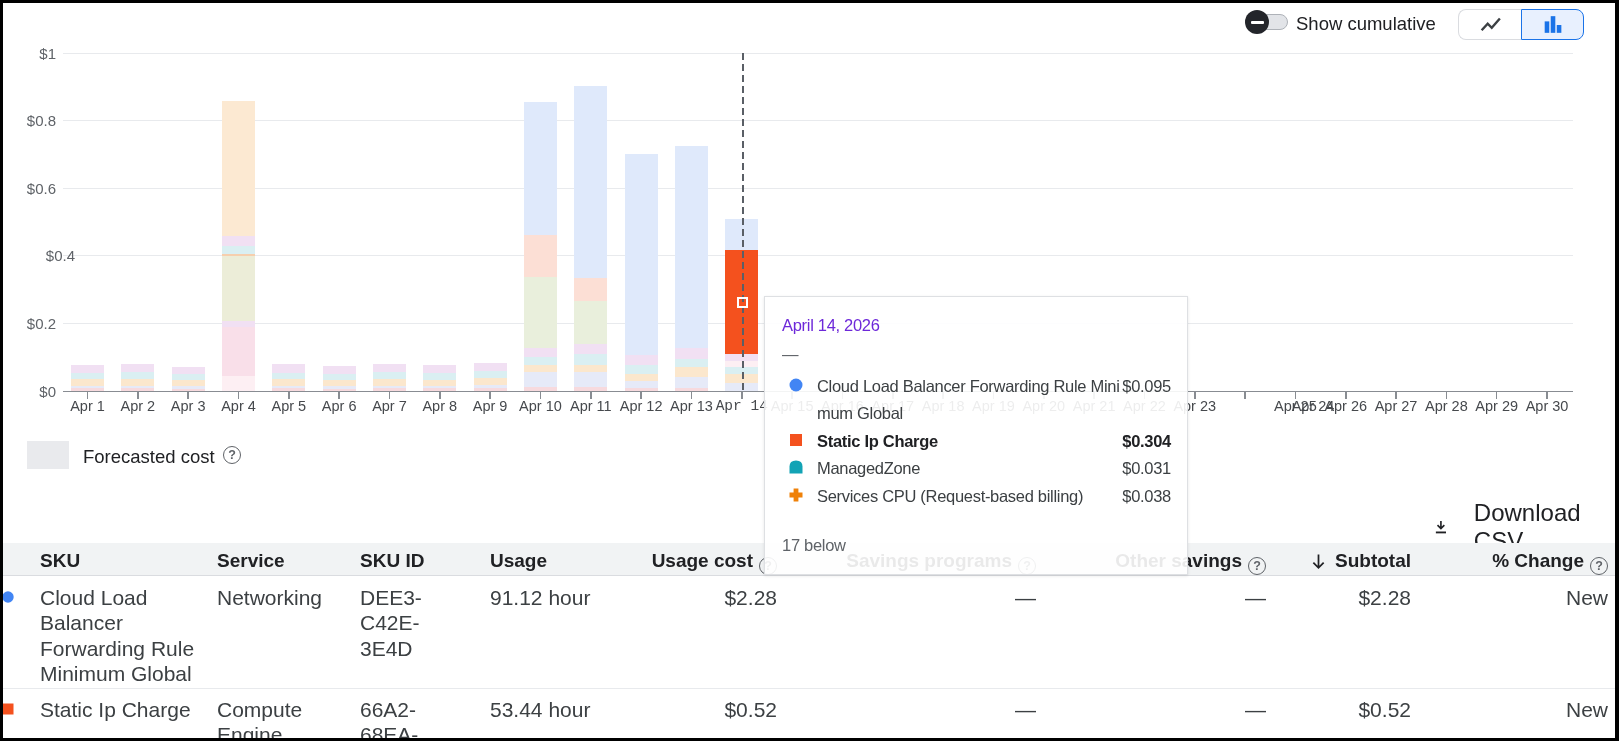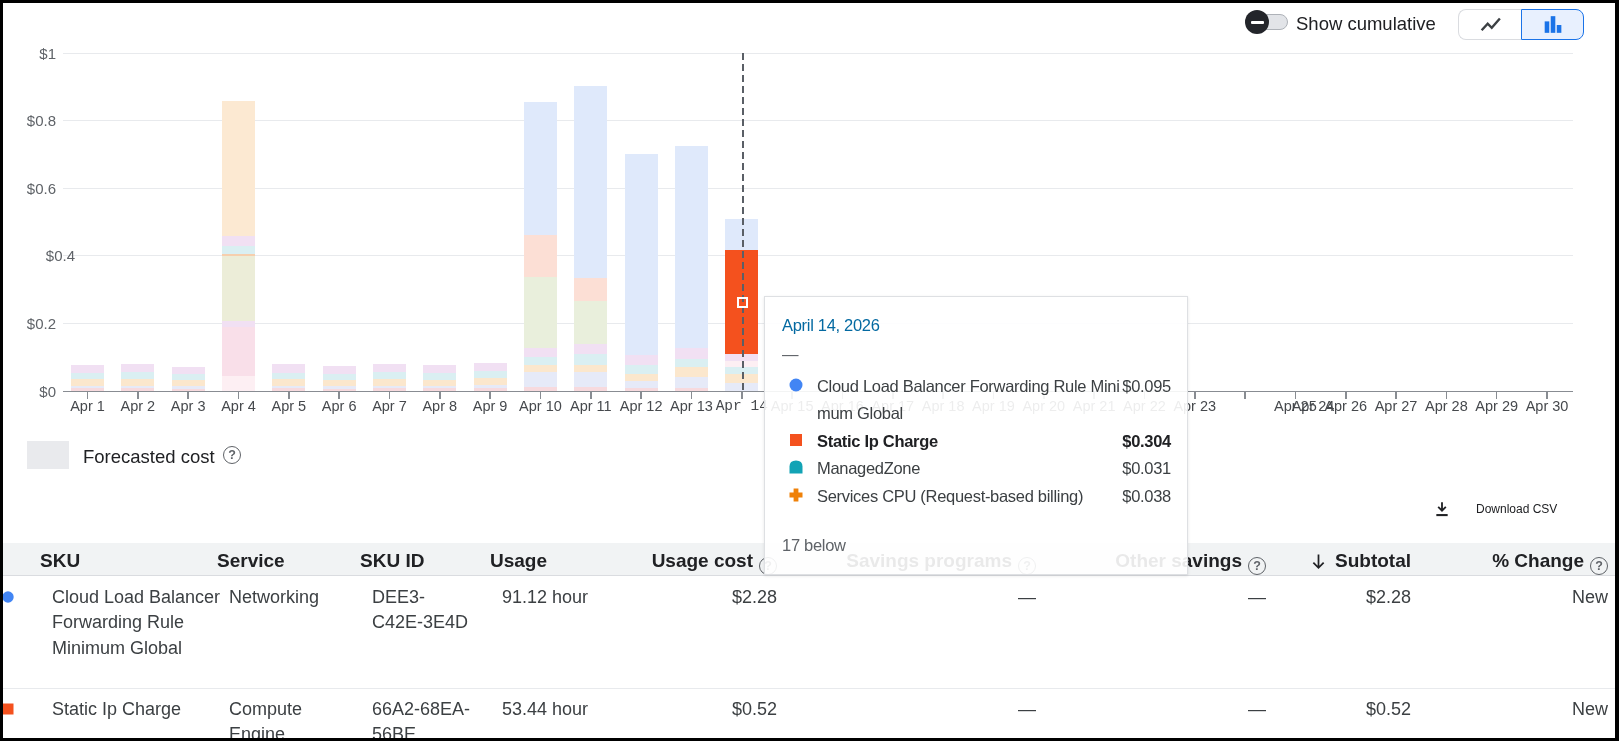--- a/index.html
+++ b/index.html
@@ -32,45 +32,45 @@
     background:repeating-linear-gradient(180deg,#5a5f66 0 7px,transparent 7px 11px);}
   #hover-marker{position:absolute;left:736.5px;top:296.5px;width:11px;height:11px;border:2px solid #fff;box-sizing:border-box;z-index:7;}
 
   
   .legend-swatch{position:absolute;left:27px;top:441px;width:42px;height:28px;background:#e9eaed;}
   .legend-label{position:absolute;left:83px;top:445.5px;font-size:18.5px;color:#202124;}
   .qicon{display:inline-flex;align-items:center;justify-content:center;width:18px;height:18px;border:1.6px solid #5f6368;border-radius:50%;box-sizing:border-box;color:#5f6368;font-size:12.5px;font-weight:bold;}
   #legend-q{position:absolute;left:223px;top:446px;}
 
   
-  .download{position:absolute;left:1432px;top:499px;display:flex;align-items:center;gap:24px;color:#202124;font-size:12px;cursor:pointer;}
+  .download{position:absolute;left:1432px;top:499px;display:flex;align-items:center;gap:24px;color:#202124;font-size:24px;cursor:pointer;}
 
   
   .thead{position:absolute;left:0;top:543px;width:1619px;height:32px;background:#f1f3f4;border-bottom:1px solid #dadce0;z-index:2;}
   .th{position:absolute;top:6.5px;font-size:19px;font-weight:bold;color:#202124;white-space:nowrap;}
   .th .qicon,.td .qicon{vertical-align:-3px;margin-left:6px;}
   .trow{position:absolute;left:0;width:1619px;box-sizing:border-box;border-bottom:1px solid #e8eaed;z-index:1;}
-  .td{position:absolute;font-size:18px;color:#3c4043;line-height:25.4px;margin-left:12px;}
+  .td{position:absolute;font-size:21px;color:#3c4043;line-height:25.4px;}
   .td.num{text-align:right;white-space:nowrap;}
   .row-marker{position:absolute;left:2px;}
 
   .col-sku{left:40px;width:172px;}
   .col-service{left:217px;width:118px;}
   .col-skuid{left:360px;width:102px;}
   .col-usage{left:490px;width:140px;}
   .r-usagecost{right:842px;}
   .r-savings{right:583px;}
   .r-other{right:353px;}
   .r-subtotal{right:208px;}
   .r-change{right:11px;}
 
   
   .tooltip{position:absolute;left:764px;top:296px;width:424px;height:279px;box-sizing:border-box;
     background:rgba(255,255,255,0.9);border:1px solid #dee0e3;box-shadow:0 1px 3px rgba(0,0,0,0.10);z-index:10;}
-  .tt-date{position:absolute;left:17px;top:19px;font-size:16.5px;letter-spacing:-0.3px;color:#0369a1;}
+  .tt-date{position:absolute;left:17px;top:19px;font-size:16.5px;letter-spacing:-0.3px;color:#6d28d9;}
   .tt-dash{position:absolute;left:17px;top:48px;font-size:16.5px;letter-spacing:-0.3px;color:#5f6368;}
   .tt-rows{position:absolute;left:0;top:76px;width:100%;}
   .tt-row{position:relative;}
   .tt-mark{position:absolute;left:24px;top:5px;width:14px;height:14px;}
   .tt-label{position:absolute;left:52px;top:0;font-size:16.5px;letter-spacing:-0.3px;color:#3c4043;line-height:27.4px;white-space:nowrap;}
   .tt-val{position:absolute;right:16px;top:0;font-size:16.5px;letter-spacing:-0.3px;color:#3c4043;line-height:27.4px;}
   .tt-bold{font-weight:bold;color:#202124;}
   .tt-footer{position:absolute;left:17px;top:239px;font-size:16.5px;letter-spacing:-0.3px;color:#5f6368;}
 </style>
 </head>

